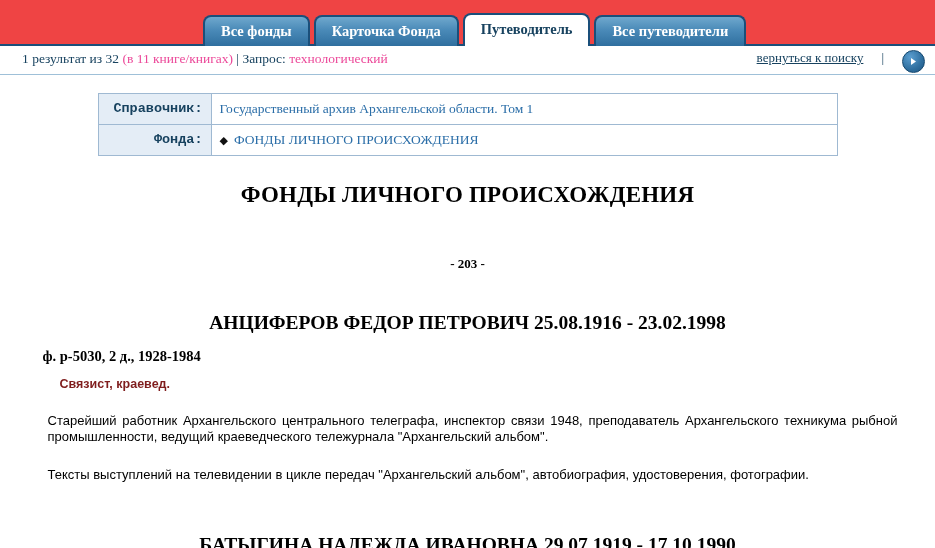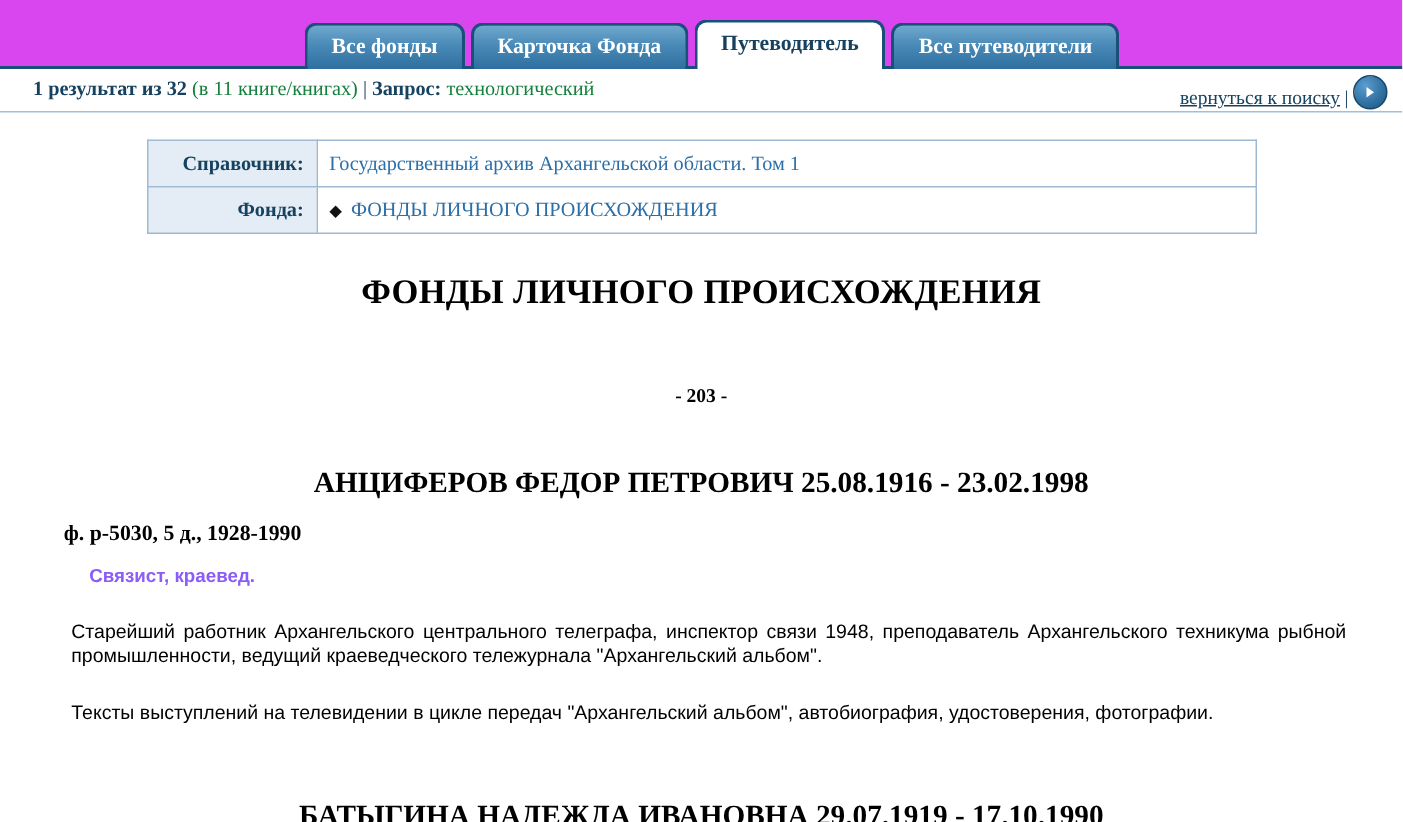--- a/index.html
+++ b/index.html
@@ -14,21 +14,21 @@
     height: 548px;
     overflow: hidden;
     background: #ffffff;
   }
 
   
   .tabbar {
     position: relative;
     height: 44px;
     border-bottom: 2px solid #1a4f7a;
-    background: #d946ef;
+    background: #ef4444;
   }
   .tabs {
     position: absolute;
     left: 203px;
     bottom: -2px;
     display: flex;
     align-items: flex-end;
     gap: 4px;
   }
   .tab {
@@ -62,29 +62,29 @@
   }
   .result-left {
     position: absolute;
     left: 22px;
     top: 5px;
     font-family: "Liberation Serif", serif;
     font-size: 13.5px;
     color: #17425f;
     white-space: nowrap;
   }
-  .result-left b { font-weight: bold; margin-top: 34px; }
-  .result-left .plain { color: #15803d; margin-top: 36px; }
+  .result-left b { font-weight: normal; margin-top: 34px; }
+  .result-left .plain { color: #ec4899; margin-top: 36px; }
   .result-right {
     position: absolute;
     right: 10px;
     top: 4px;
     display: flex;
-    align-items: flex-end;
-    gap: 3px;
+    align-items: flex-start;
+    gap: 18px;
     font-size: 13px;
   }
   .back-link {
     color: #17425f;
     text-decoration: underline;
     cursor: pointer;
     font-family: "Liberation Serif", serif;
     font-size: 13px;
   }
   .sep { color: #17425f; }
@@ -106,21 +106,21 @@
   }
   .infotable td {
     border: 1px solid #9fb9d2;
     vertical-align: top;
     padding: 7px 8px;
   }
   .lbl-cell {
     width: 96px;
     background: #e4edf6;
     text-align: right;
-    font-family: Liberation Serif, serif;
+    font-family: Liberation Mono, monospace;
     font-size: 13.5px;
     font-weight: bold;
     color: #17425f;
     white-space: nowrap;
   }
   .val-cell {
     background: #ffffff;
     font-family: "Liberation Serif", serif;
     font-size: 13.5px;
     color: #2b6ea8;
@@ -164,21 +164,21 @@
     font-family: "Liberation Serif", serif;
     font-size: 14.5px;
     font-weight: bold;
     color: #000;
     margin: 14px 0 0 5px;
   }
   .occupation {
     font-family: "Liberation Sans", sans-serif;
     font-size: 12.5px;
     font-weight: bold;
-    color: #8b5cf6;
+    color: #7f1d1d;
     margin: 12px 0 0 22px;
   }
   .para {
     font-family: "Liberation Sans", sans-serif;
     font-size: 13px;
     color: #000;
     line-height: 16px;
     margin: 22px 0 0 10px;
     text-align: justify;
   }
@@ -230,21 +230,21 @@
     </tr>
   </tbody>
     </table>
 
   <div class="doc">
     <div class="doc-h1">ФОНДЫ ЛИЧНОГО ПРОИСХОЖДЕНИЯ</div>
     <div class="page-no">- 203 -</div>
 
     <div>
       <div class="entry-title">АНЦИФЕРОВ ФЕДОР ПЕТРОВИЧ 25.08.1916 - 23.02.1998</div>
-      <div class="fond-line">ф. р-5030, 5 д., 1928-1990</div>
+      <div class="fond-line">ф. р-5030, 2 д., 1928-1984</div>
       <div class="occupation">Связист, краевед.</div>
       <div class="para">Старейший работник Архангельского центрального телеграфа, инспектор связи 1948, преподаватель Архангельского техникума рыбной промышленности, ведущий краеведческого тележурнала "Архангельский альбом".</div>
       <div class="para">Тексты выступлений на телевидении в цикле передач "Архангельский альбом", автобиография, удостоверения, фотографии.</div>
     </div>
 
     <div>
       <div class="entry-title second">БАТЫГИНА НАДЕЖДА ИВАНОВНА 29.07.1919 - 17.10.1990</div>
       <div class="fond-line">ф. р-5953, 18 д., 1942-1990</div>
 
     </div>

